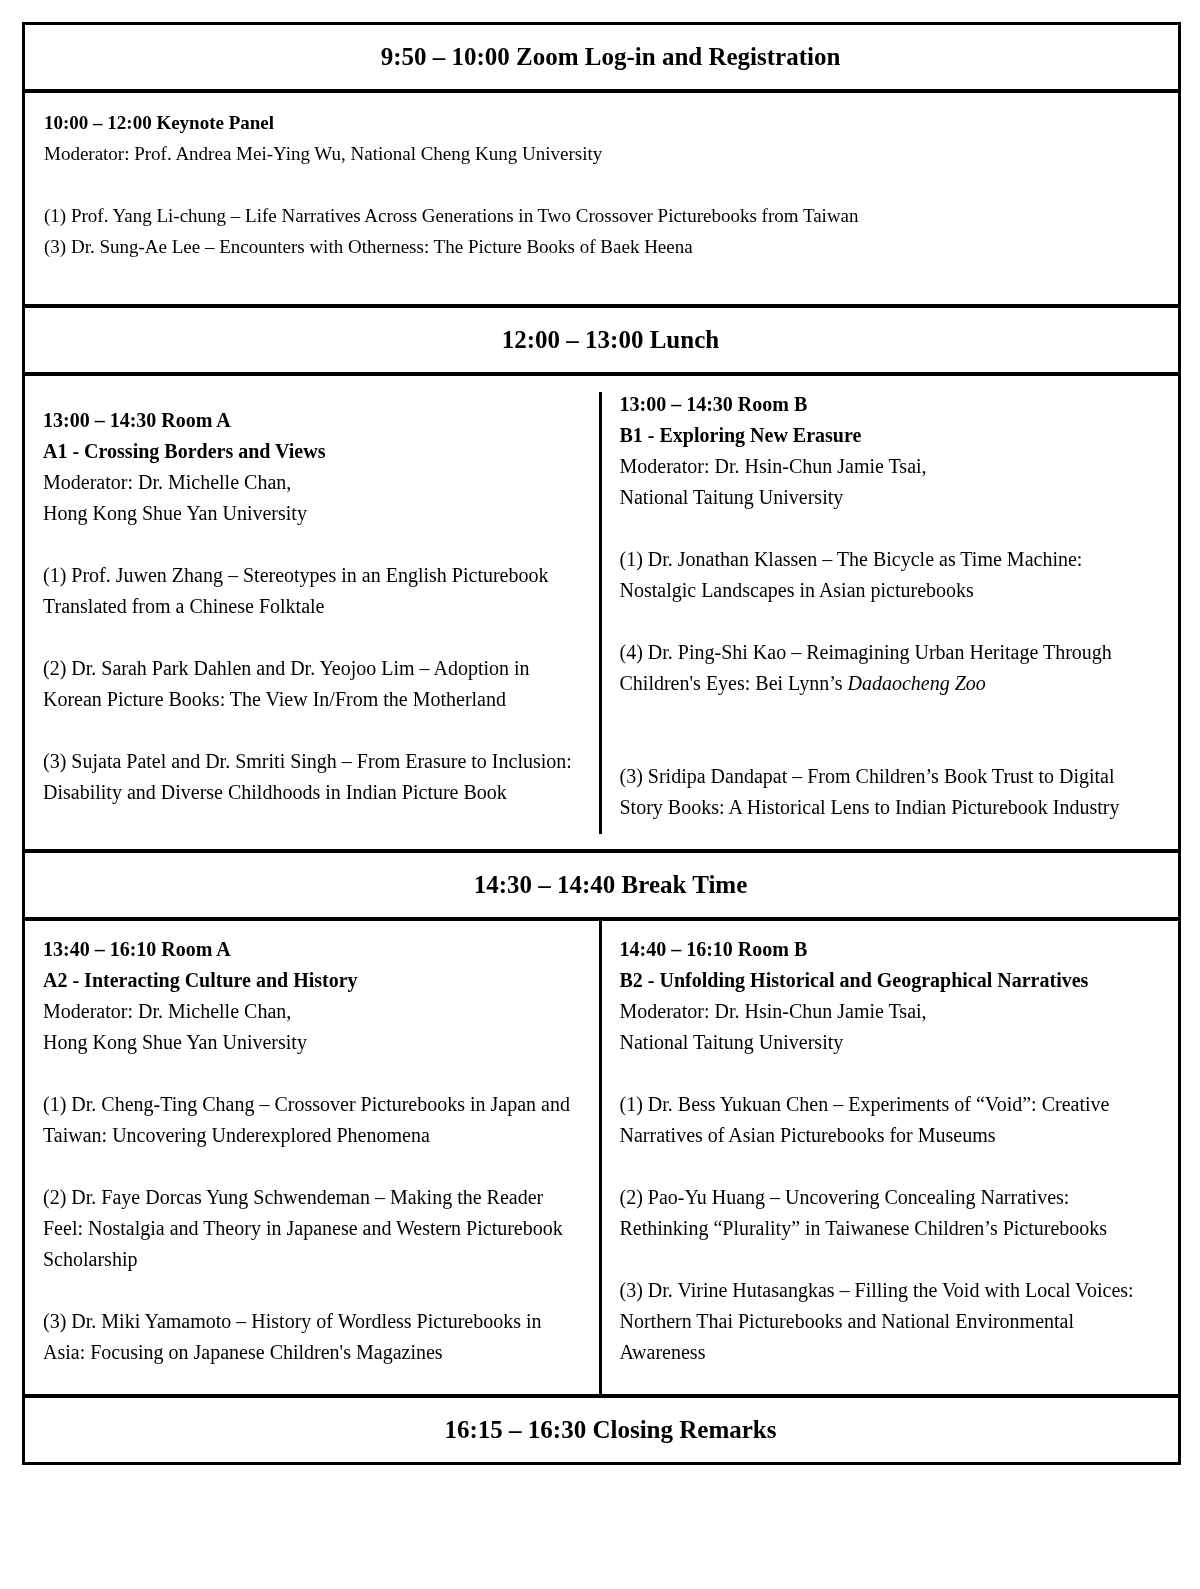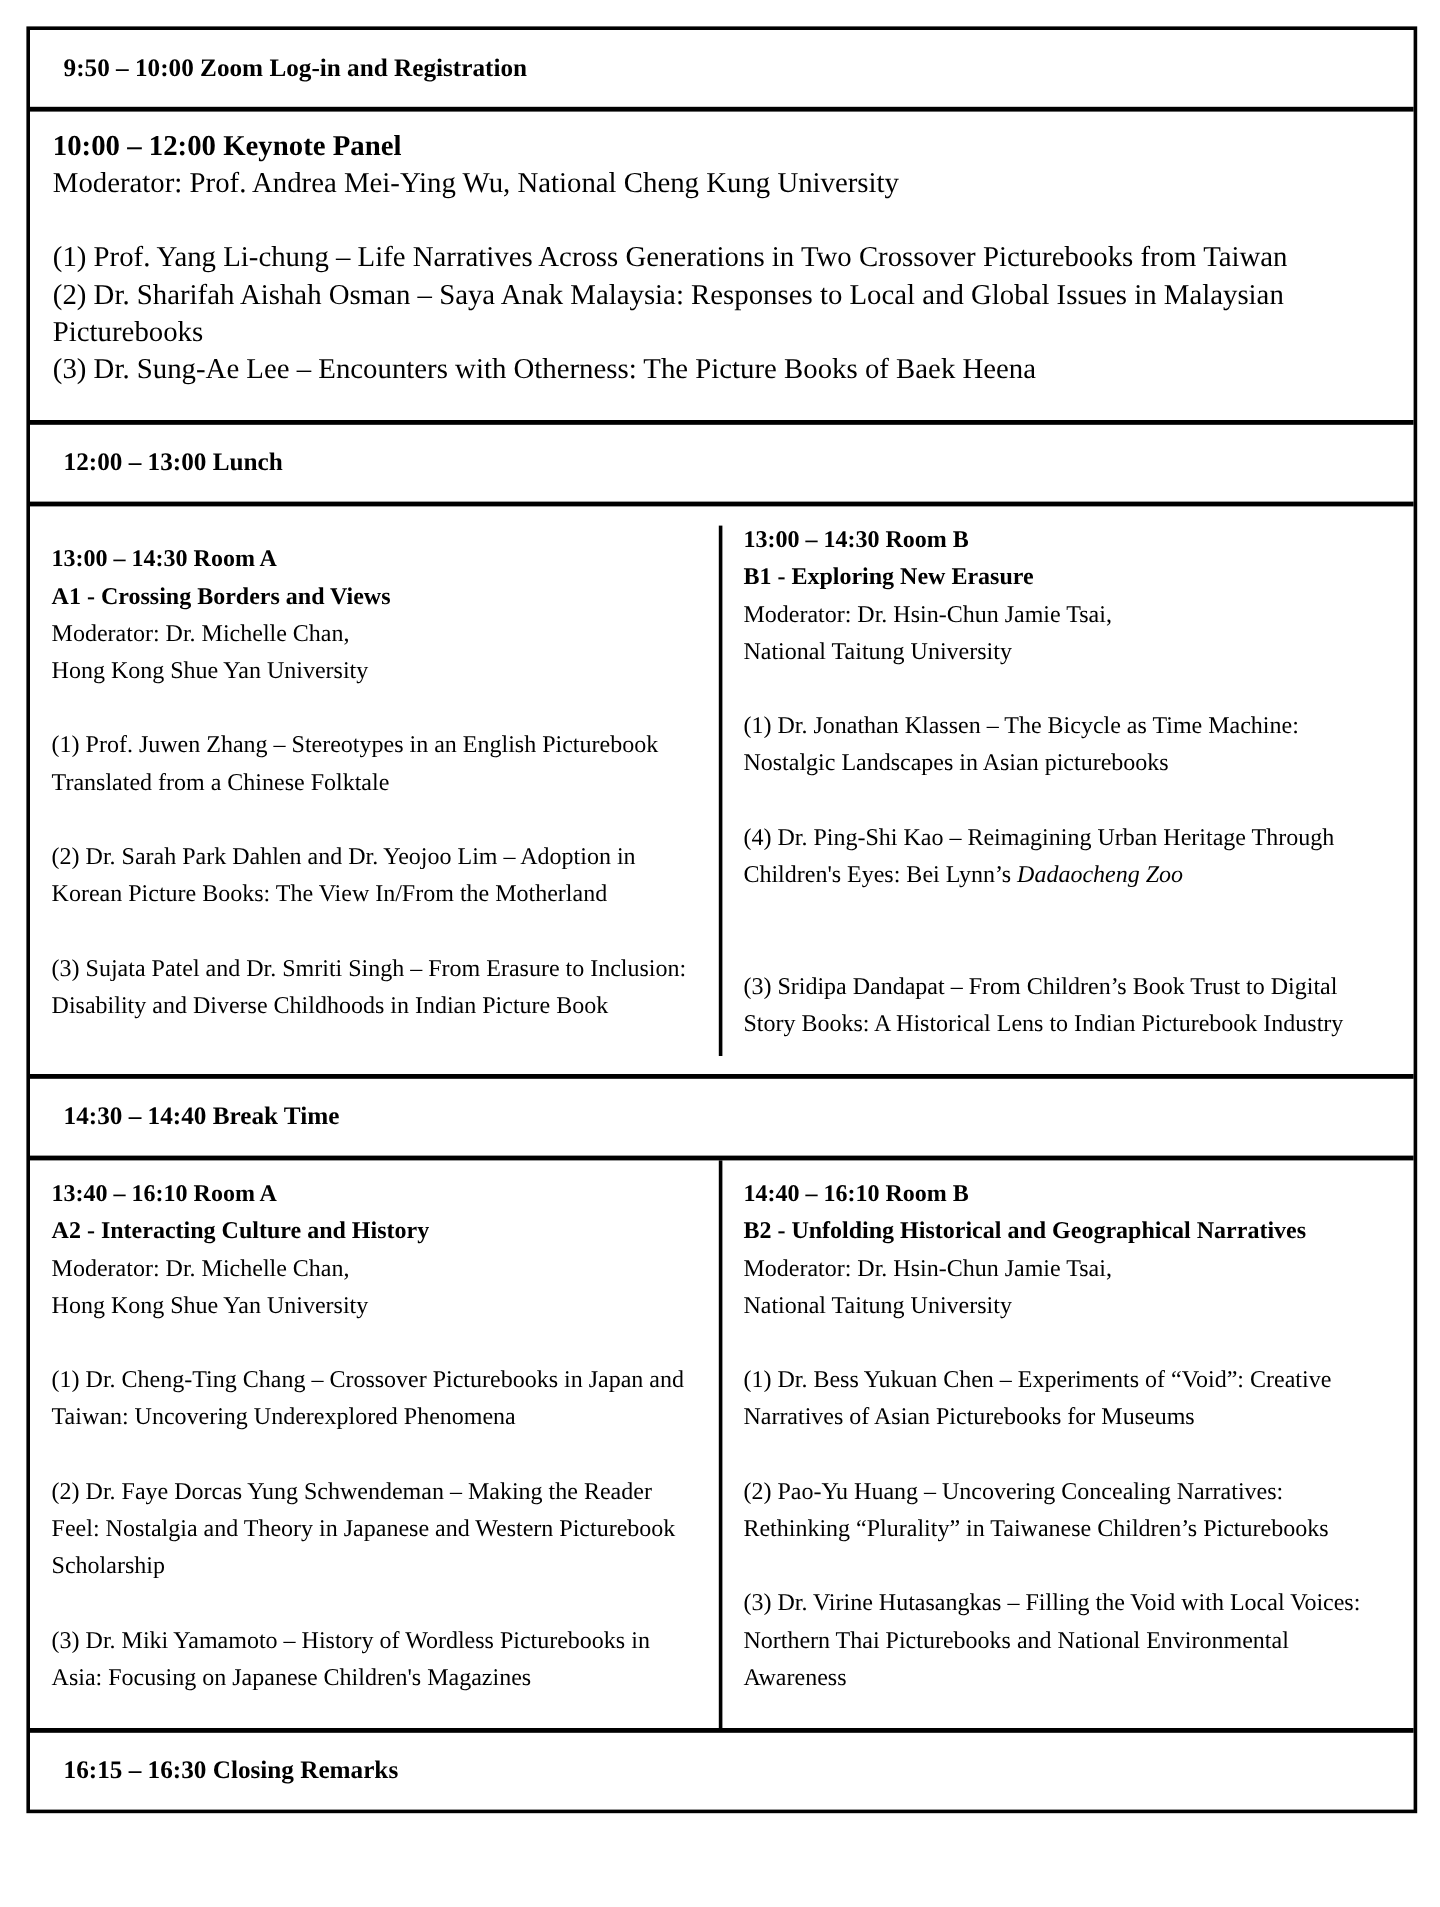--- a/index.html
+++ b/index.html
@@ -21,30 +21,30 @@
     left: 22px;
     top: 22px;
     width: 1153px;
     border: 3px solid #000;
   }
   .row {
     border-bottom: 4px solid #000;
   }
   .row:last-child { border-bottom: none; }
   .banner {
-    text-align: left;
+    text-align: center;
     font-weight: bold;
-    font-size: 21px;
+    font-size: 25px;
     line-height: 25px;
     padding: 19px 10px 20px 28px;
   }
   .fullcell {
-    font-size: 24px;
+    font-size: 19px;
     line-height: 31px;
-    padding: 14px 20px 26px 19px;
+    padding: 14px 20px 42px 19px;
   }
   .cols {
     display: flex;
     align-items: center;
   }
   .col {
     width: 50%;
     box-sizing: border-box;
     font-size: 20px;
     line-height: 31px;
@@ -64,21 +64,20 @@
 
     <div class="row banner">
       <span>9:50 – 10:00 Zoom Log-in and Registration</span>
     </div>
 
     <div class="row fullcell">
       <p class="b">10:00 – 12:00 Keynote Panel</p>
       <p>Moderator: Prof. Andrea Mei-Ying Wu, National Cheng Kung University</p>
       <div class="gap"></div>
       <p><span>(1) Prof. Yang Li-chung – Life Narratives Across Generations in Two Crossover Picturebooks from Taiwan</span></p>
-      <p><span>(2) Dr. Sharifah Aishah Osman – Saya Anak Malaysia: Responses to Local and Global Issues in Malaysian Picturebooks</span></p>
       <p><span>(3) Dr. Sung-Ae Lee – Encounters with Otherness: The Picture Books of Baek Heena</span></p>
     </div>
 
     <div class="row banner">
       <span>12:00 – 13:00 Lunch</span>
     </div>
 
     <div class="row cols">
       <div class="col col-a">
         <p class="b">13:00 – 14:30 Room A</p>

